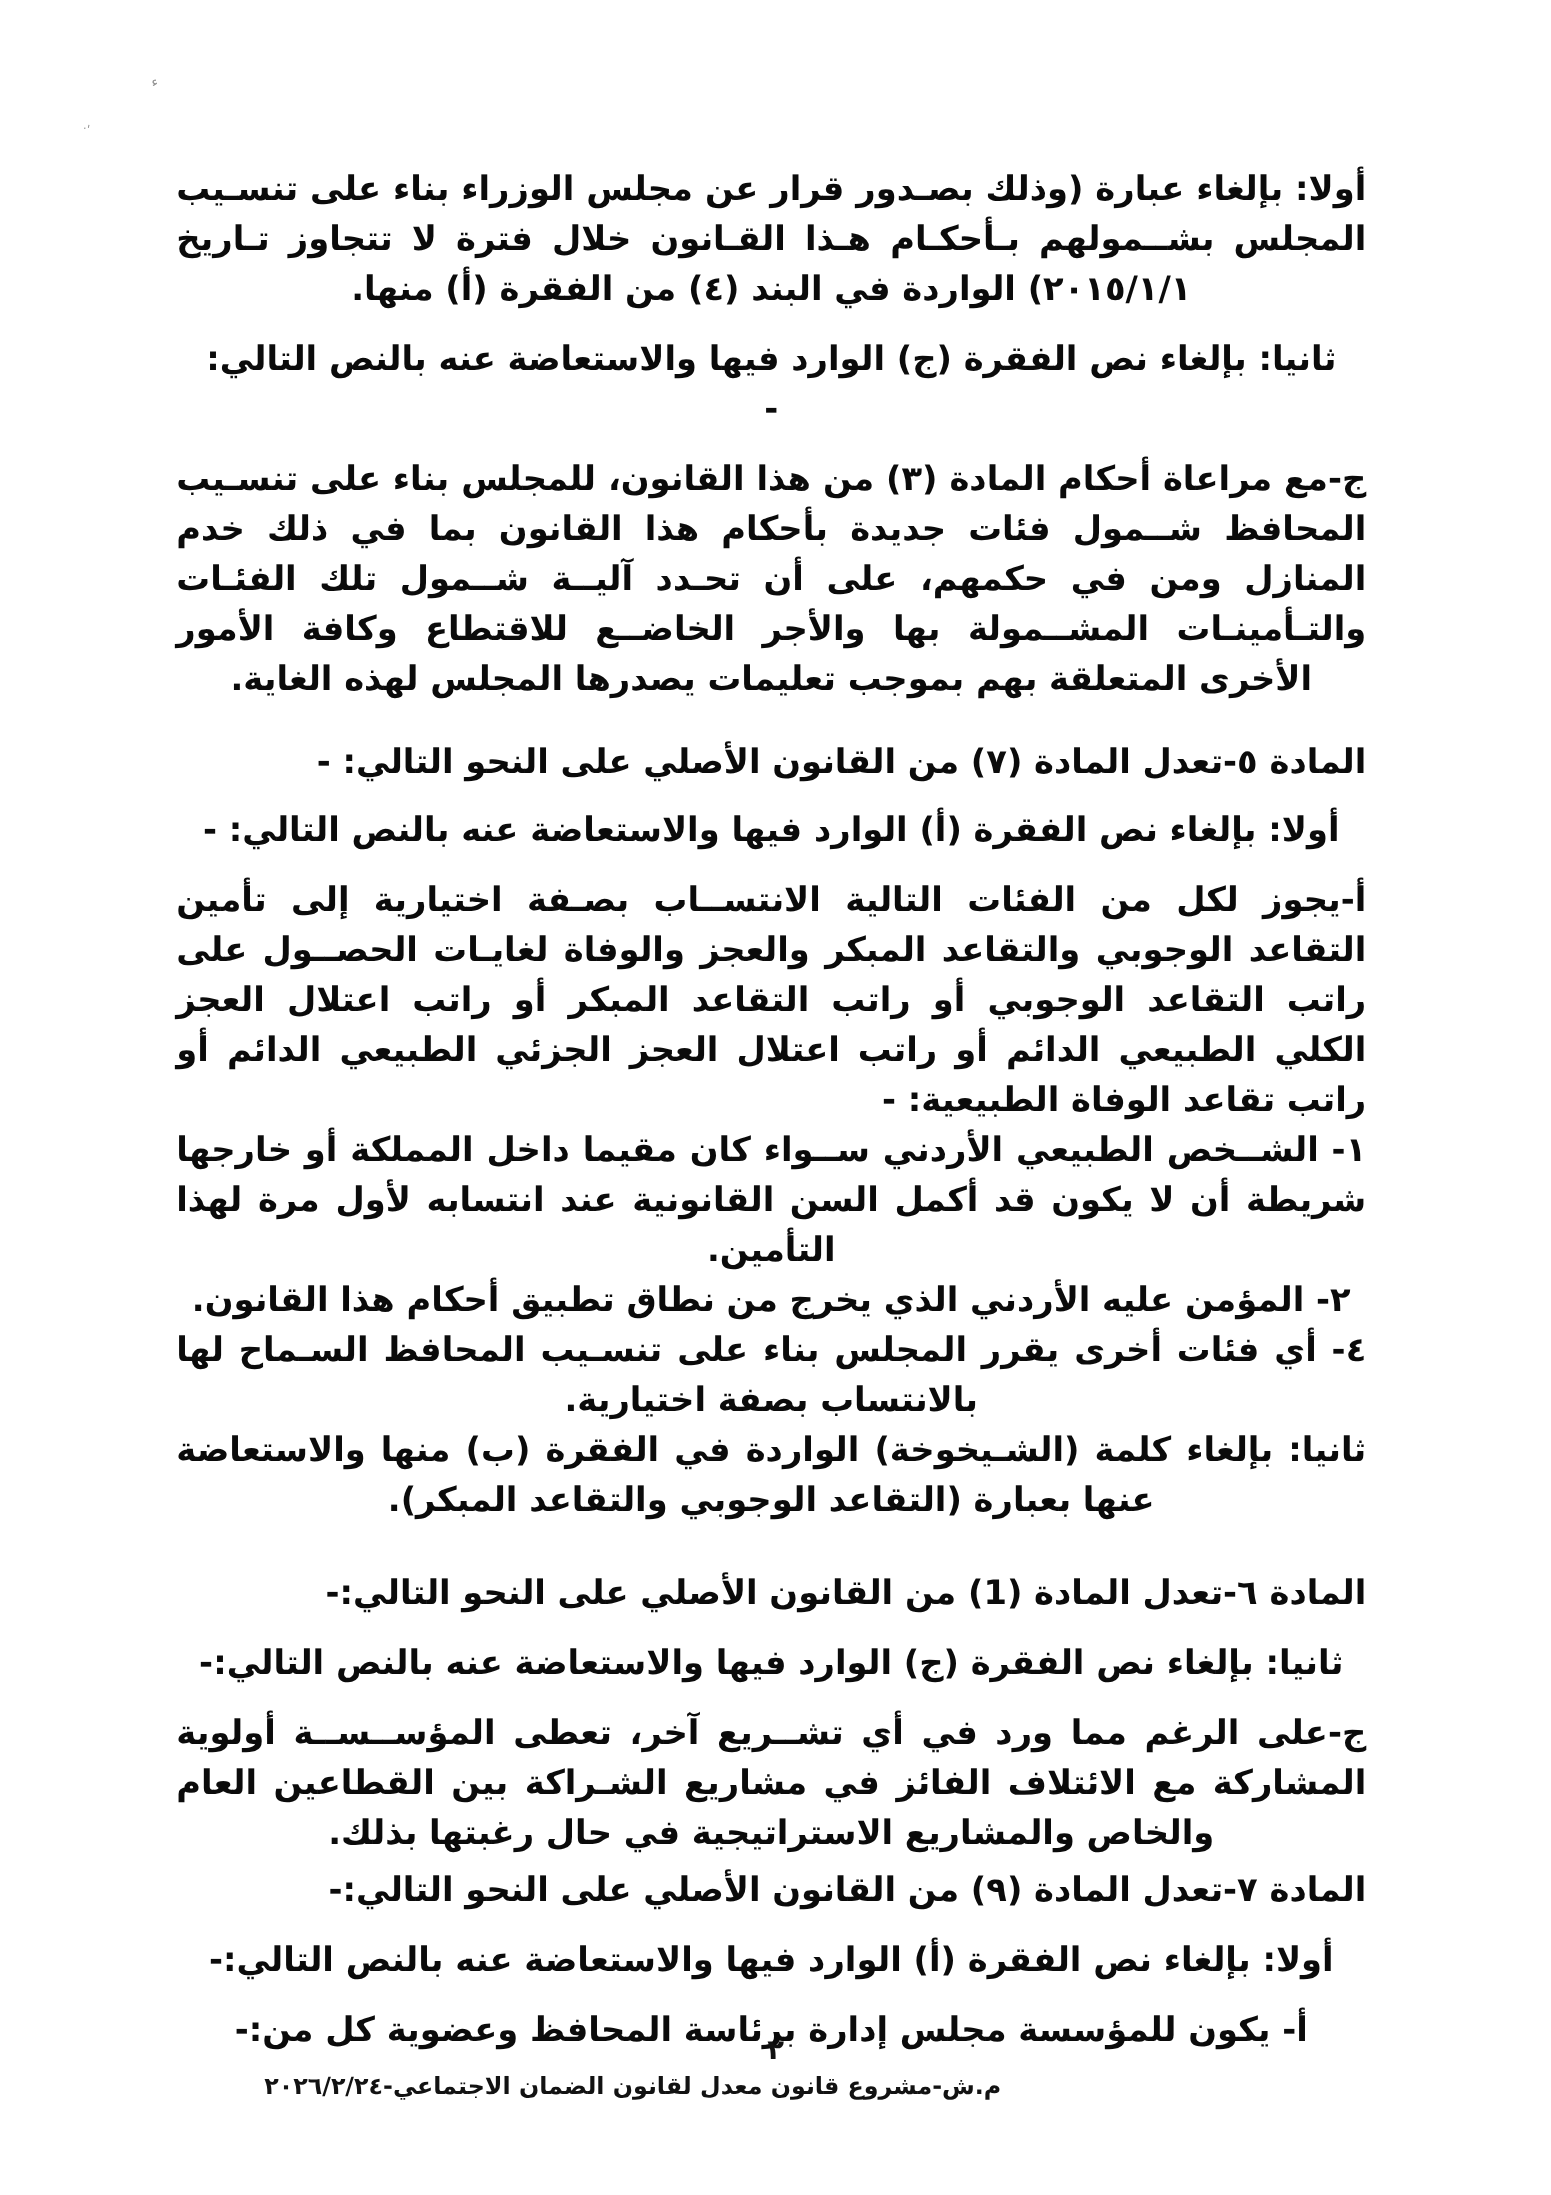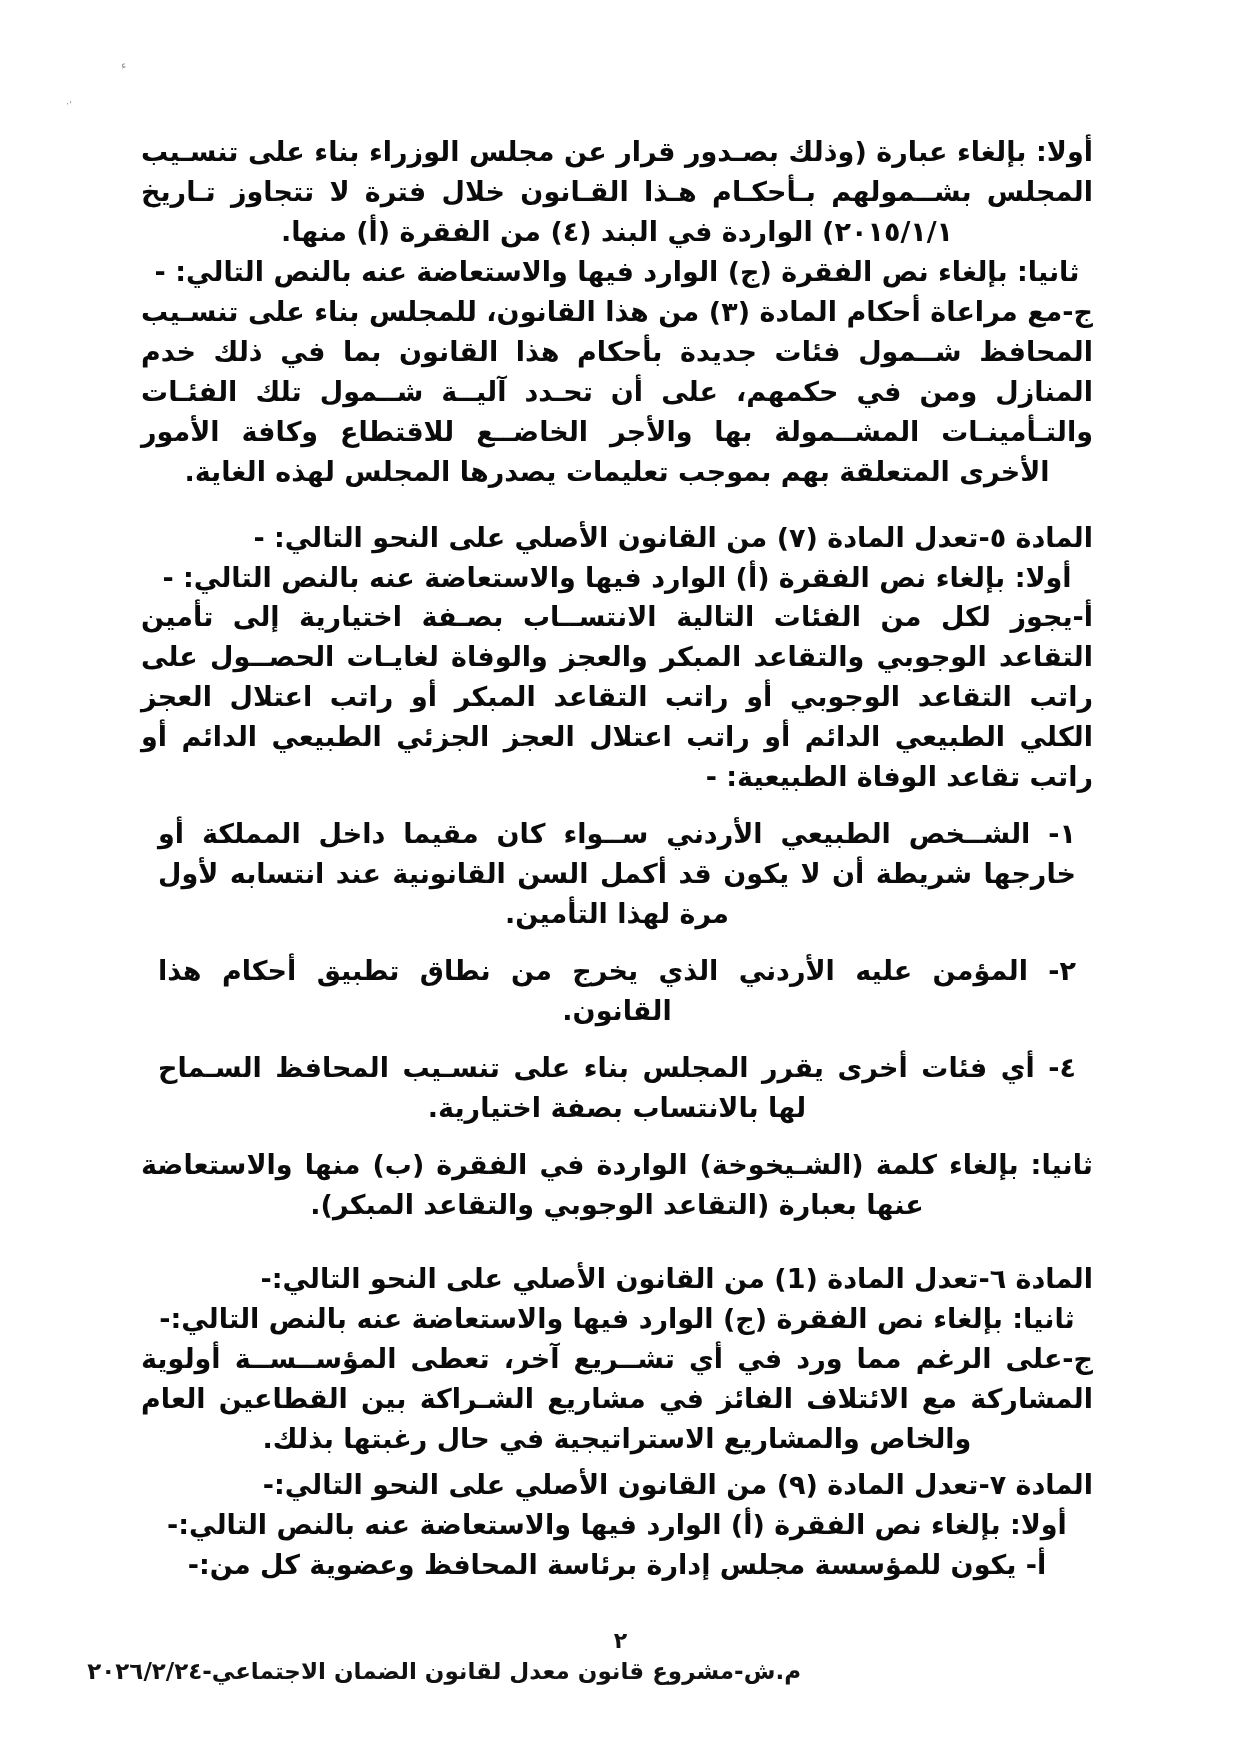--- a/index.html
+++ b/index.html
@@ -51,35 +51,35 @@
   .para {
     margin: 0 0 0 0;
     text-align: justify;
   }
   .para.last-center { text-align-last: center; }
   .para.last-right  { text-align-last: right; }
 
   .lead {
     
     text-align: center;
-    margin: 0;
+    margin: 16px;
   }
 
   .article-head {
     text-align: right;
     margin: 0;
   }
 
   .gap-sm { height: 6px; }
   .gap-md { height: 26px; }
   .gap-lg { height: 34px; }
 
   
   .clause {
-    margin: 17px;
+    margin: 0;
     text-align: justify;
     text-align-last: center;
   }
 
   .footer {
     position: absolute;
     left: 0;
     right: 0;
     bottom: 0;
     height: 150px;
@@ -92,21 +92,21 @@
     right: 0;
     text-align: center;
     font-size: 22px;
     font-weight: 700;
     color: #111;
   }
   .footer-note {
     position: absolute;
     top: 52px;
     right: 440px;
-    font-size: 23px;
+    font-size: 19px;
     font-weight: 700;
     color: #121212;
     white-space: nowrap;
     direction: rtl;
   }
 </style>
 </head>
 <body>
 
 <div class="page">

